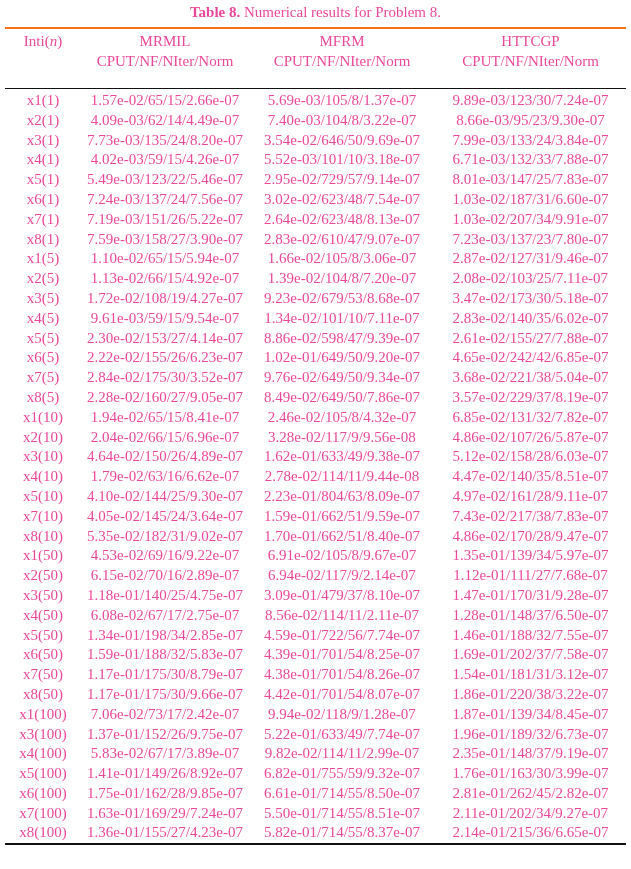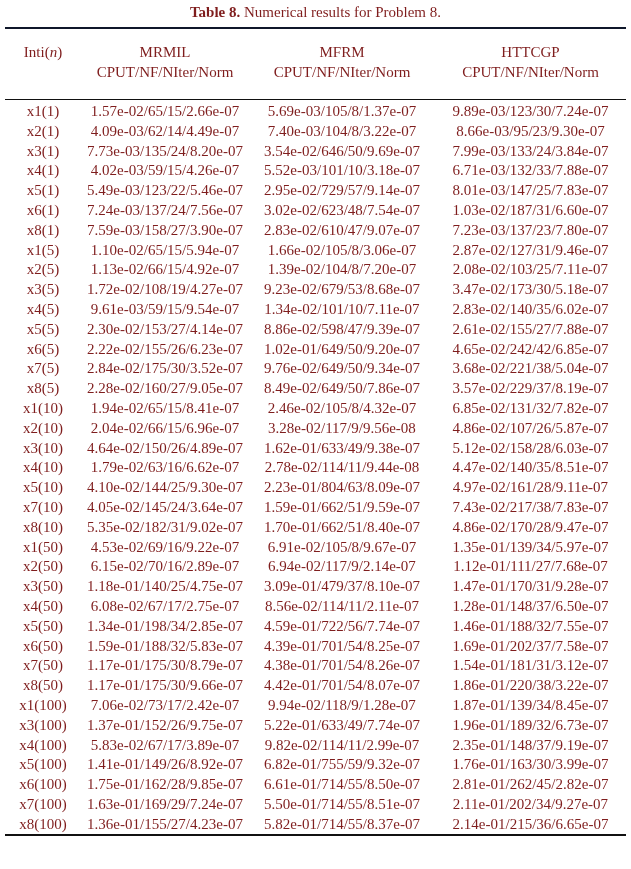--- a/index.html
+++ b/index.html
@@ -1,19 +1,19 @@
 <!DOCTYPE html>
 <html><head>
 <meta charset="utf-8">
 <style>
   html, body { margin:0; padding:0; background:#ffffff; }
   body { width:631px; height:869px; overflow:hidden; }
   .page {
     font-family: "Liberation Serif", "DejaVu Serif", serif;
-    color:#7f1d1d;
+    color:#ec4899;
     padding-top:3px;
   }
   .caption {
     text-align:center;
     font-size:15px;
     line-height:19px;
     margin:0 0 5px 0;
   }
   .caption .bold { font-weight:bold; }
   table.results {
@@ -24,23 +24,23 @@
     font-size:15px;
     border-bottom:2px solid #111;
   }
   thead th {
     font-weight:normal;
     text-align:center;
     padding:0;
     white-space:nowrap;
   }
   thead tr.methods-row th {
-    border-top:2px solid #0f172a;
+    border-top:2px solid #f97316;
     line-height:21px;
-    padding-top:13px;
+    padding-top:2px;
     font-family:Liberation Serif, serif;
   }
   thead tr.sub-row th {
     line-height:19px;
     padding-bottom:17px;
     border-bottom:1.5px solid #111;
   }
   tbody td {
     text-align:center;
     line-height:19.8px;
@@ -113,20 +113,26 @@
     <td>2.95e-02/729/57/9.14e-07</td>
     <td>8.01e-03/147/25/7.83e-07</td>
   </tr>
         <tr>
     <td>x6(1)</td>
     <td>7.24e-03/137/24/7.56e-07</td>
     <td>3.02e-02/623/48/7.54e-07</td>
     <td>1.03e-02/187/31/6.60e-07</td>
   </tr>
         <tr>
+    <td>x7(1)</td>
+    <td>7.19e-03/151/26/5.22e-07</td>
+    <td>2.64e-02/623/48/8.13e-07</td>
+    <td>1.03e-02/207/34/9.91e-07</td>
+  </tr>
+        <tr>
     <td>x8(1)</td>
     <td>7.59e-03/158/27/3.90e-07</td>
     <td>2.83e-02/610/47/9.07e-07</td>
     <td>7.23e-03/137/23/7.80e-07</td>
   </tr>
         <tr>
     <td>x1(5)</td>
     <td>1.10e-02/65/15/5.94e-07</td>
     <td>1.66e-02/105/8/3.06e-07</td>
     <td>2.87e-02/127/31/9.46e-07</td>

